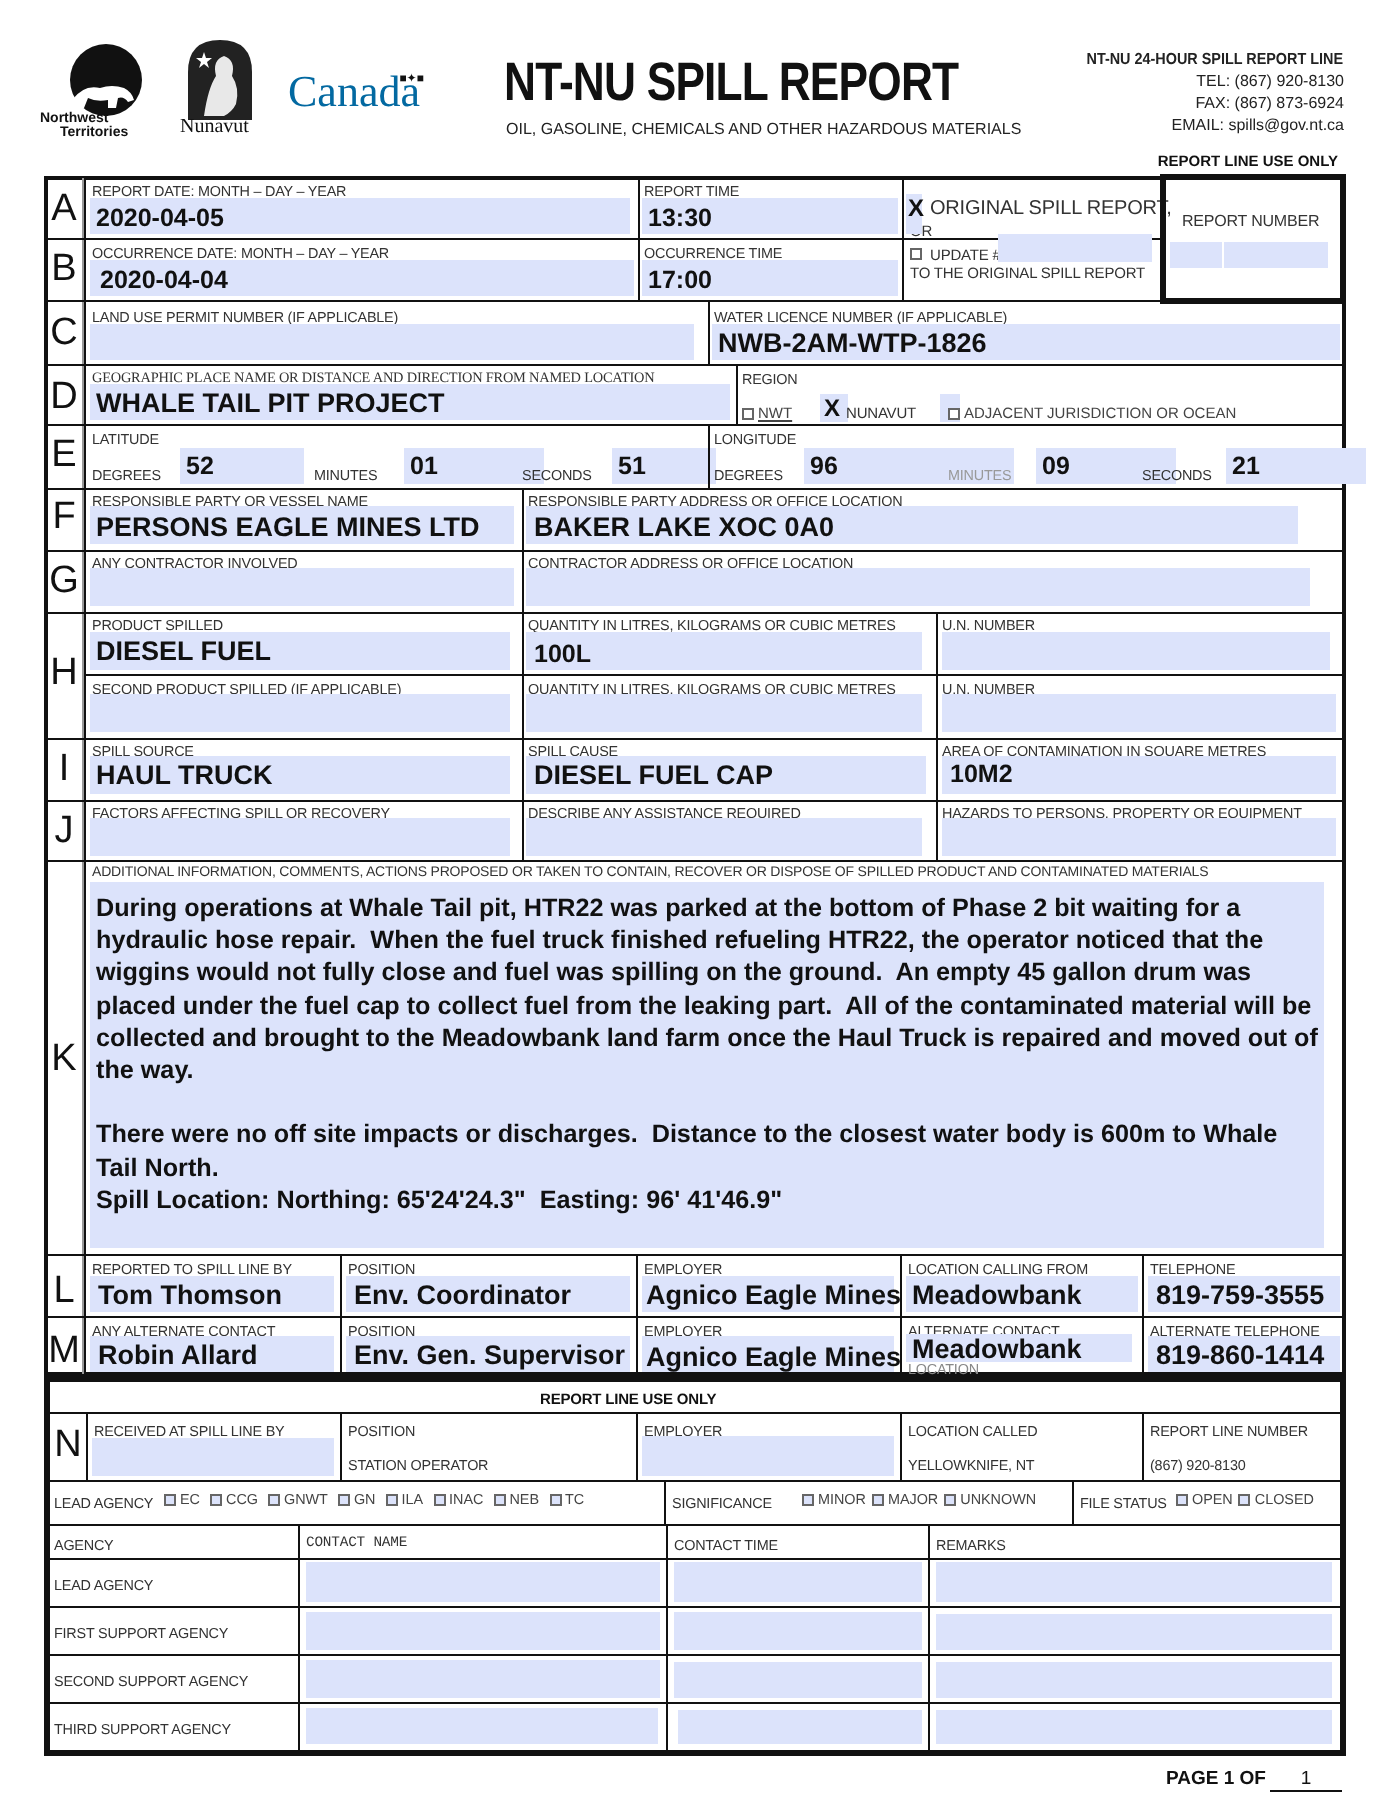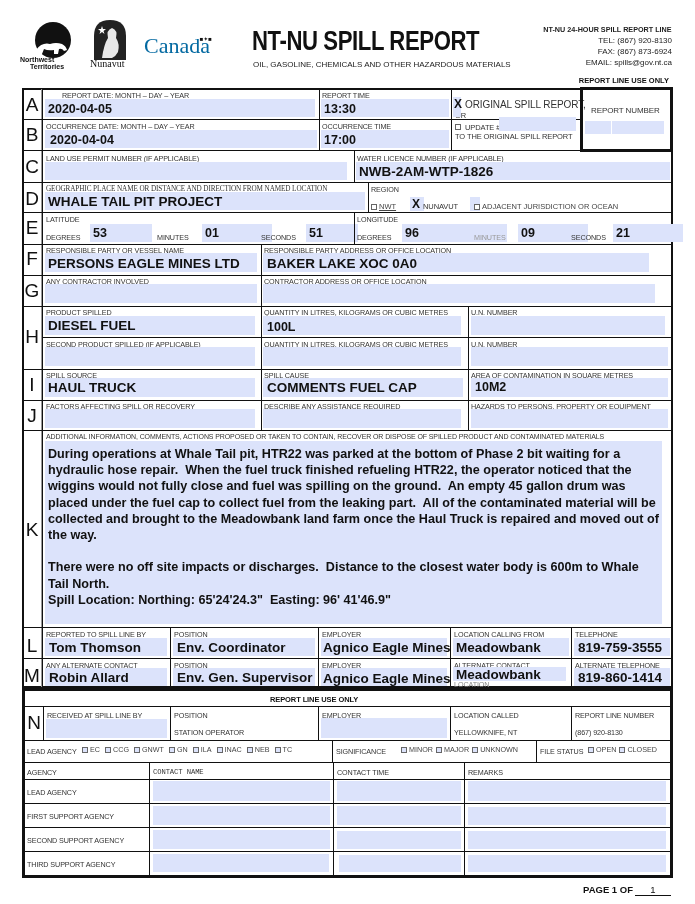--- a/index.html
+++ b/index.html
@@ -98,21 +98,21 @@
 <div class="hline" style="left:22px;top:275px;width:651px;"></div>
 <div class="hline" style="left:22px;top:306px;width:651px;"></div>
 <div class="hline" style="left:42px;top:337px;width:631px;"></div>
 <div class="hline" style="left:22px;top:369px;width:651px;"></div>
 <div class="hline" style="left:22px;top:400px;width:651px;"></div>
 <div class="hline" style="left:22px;top:430px;width:651px;"></div>
 <div class="hline" style="left:22px;top:627px;width:651px;"></div>
 <div class="hline" style="left:22px;top:658px;width:651px;"></div>
 
 <div>
-  <div class="lbl" style="left:46px;top:91px;margin-left:16px;">REPORT DATE: MONTH – DAY – YEAR</div>
+  <div class="lbl" style="left:46px;top:91px;">REPORT DATE: MONTH – DAY – YEAR</div>
   <div class="abs fill" style="left:45px;top:99px;width:270px;height:18px;"></div>
   <div class="val v12" style="left:48px;top:102px;">2020-04-05</div>
 
   <div class="vline" style="left:319px;top:89px;height:61px;"></div>
   <div class="lbl" style="left:322px;top:91px;">REPORT TIME</div>
   <div class="abs fill" style="left:321px;top:99px;width:128px;height:18px;"></div>
   <div class="val v12" style="left:324px;top:102px;">13:30</div>
 
   <div class="vline" style="left:451px;top:89px;height:61px;"></div>
   <div class="cbfill" style="left:453px;top:97px;width:8px;height:14px;"></div>
@@ -160,21 +160,21 @@
   <div class="val" style="left:412px;top:197px;font-size:12px;">X</div>
   <div class="lbl" style="left:423px;top:202px;font-size:7.5px;">NUNAVUT</div>
   <div class="cbfill" style="left:470px;top:197px;width:10px;height:14px;"></div>
   <div class="abs" style="left:474px;top:202px;font-size:7.5px;color:#444;"><span class="chk"></span><span>ADJACENT JURISDICTION OR OCEAN</span></div>
 </div>
 
 <div>
   <div class="lbl" style="left:46px;top:215px;">LATITUDE</div>
   <div class="lbl" style="left:46px;top:233px;">DEGREES</div>
   <div class="abs fill" style="left:90px;top:224px;width:62px;height:18px;"></div>
-  <div class="val v12" style="left:93px;top:226px;">53</div>
+  <div class="val v12" style="left:93px;top:226px;">52</div>
   <div class="lbl" style="left:157px;top:233px;">MINUTES</div>
   <div class="abs fill" style="left:202px;top:224px;width:70px;height:18px;"></div>
   <div class="val v12" style="left:205px;top:226px;">01</div>
   <div class="lbl" style="left:261px;top:233px;">SECONDS</div>
   <div class="abs fill" style="left:306px;top:224px;width:52px;height:18px;"></div>
   <div class="val v12" style="left:309px;top:226px;">51</div>
 
   <div class="vline" style="left:354px;top:212px;height:32px;"></div>
   <div class="lbl" style="left:357px;top:215px;">LONGITUDE</div>
   <div class="lbl" style="left:357px;top:233px;">DEGREES</div>
@@ -223,21 +223,21 @@
   <div class="lbl" style="left:471px;top:340px;">U.N. NUMBER</div>
   <div class="abs fill" style="left:471px;top:347px;width:197px;height:19px;"></div>
 </div>
 
 <div>
   <div class="lbl" style="left:46px;top:371px;">SPILL SOURCE</div>
   <div class="abs fill" style="left:45px;top:378px;width:210px;height:19px;"></div>
   <div class="val v13" style="left:48px;top:380px;">HAUL TRUCK</div>
   <div class="lbl" style="left:264px;top:371px;">SPILL CAUSE</div>
   <div class="abs fill" style="left:263px;top:378px;width:200px;height:19px;"></div>
-  <div class="val v13" style="left:267px;top:380px;">COMMENTS FUEL CAP</div>
+  <div class="val v13" style="left:267px;top:380px;">DIESEL FUEL CAP</div>
   <div class="lbl" style="left:471px;top:371px;">AREA OF CONTAMINATION IN SQUARE METRES</div>
   <div class="abs fill" style="left:471px;top:378px;width:197px;height:19px;"></div>
   <div class="val v12" style="left:475px;top:380px;">10M2</div>
 </div>
 
 <div>
   <div class="lbl" style="left:46px;top:402px;">FACTORS AFFECTING SPILL OR RECOVERY</div>
   <div class="abs fill" style="left:45px;top:409px;width:210px;height:19px;"></div>
   <div class="lbl" style="left:264px;top:402px;">DESCRIBE ANY ASSISTANCE REQUIRED</div>
   <div class="abs fill" style="left:263px;top:409px;width:198px;height:19px;"></div>

